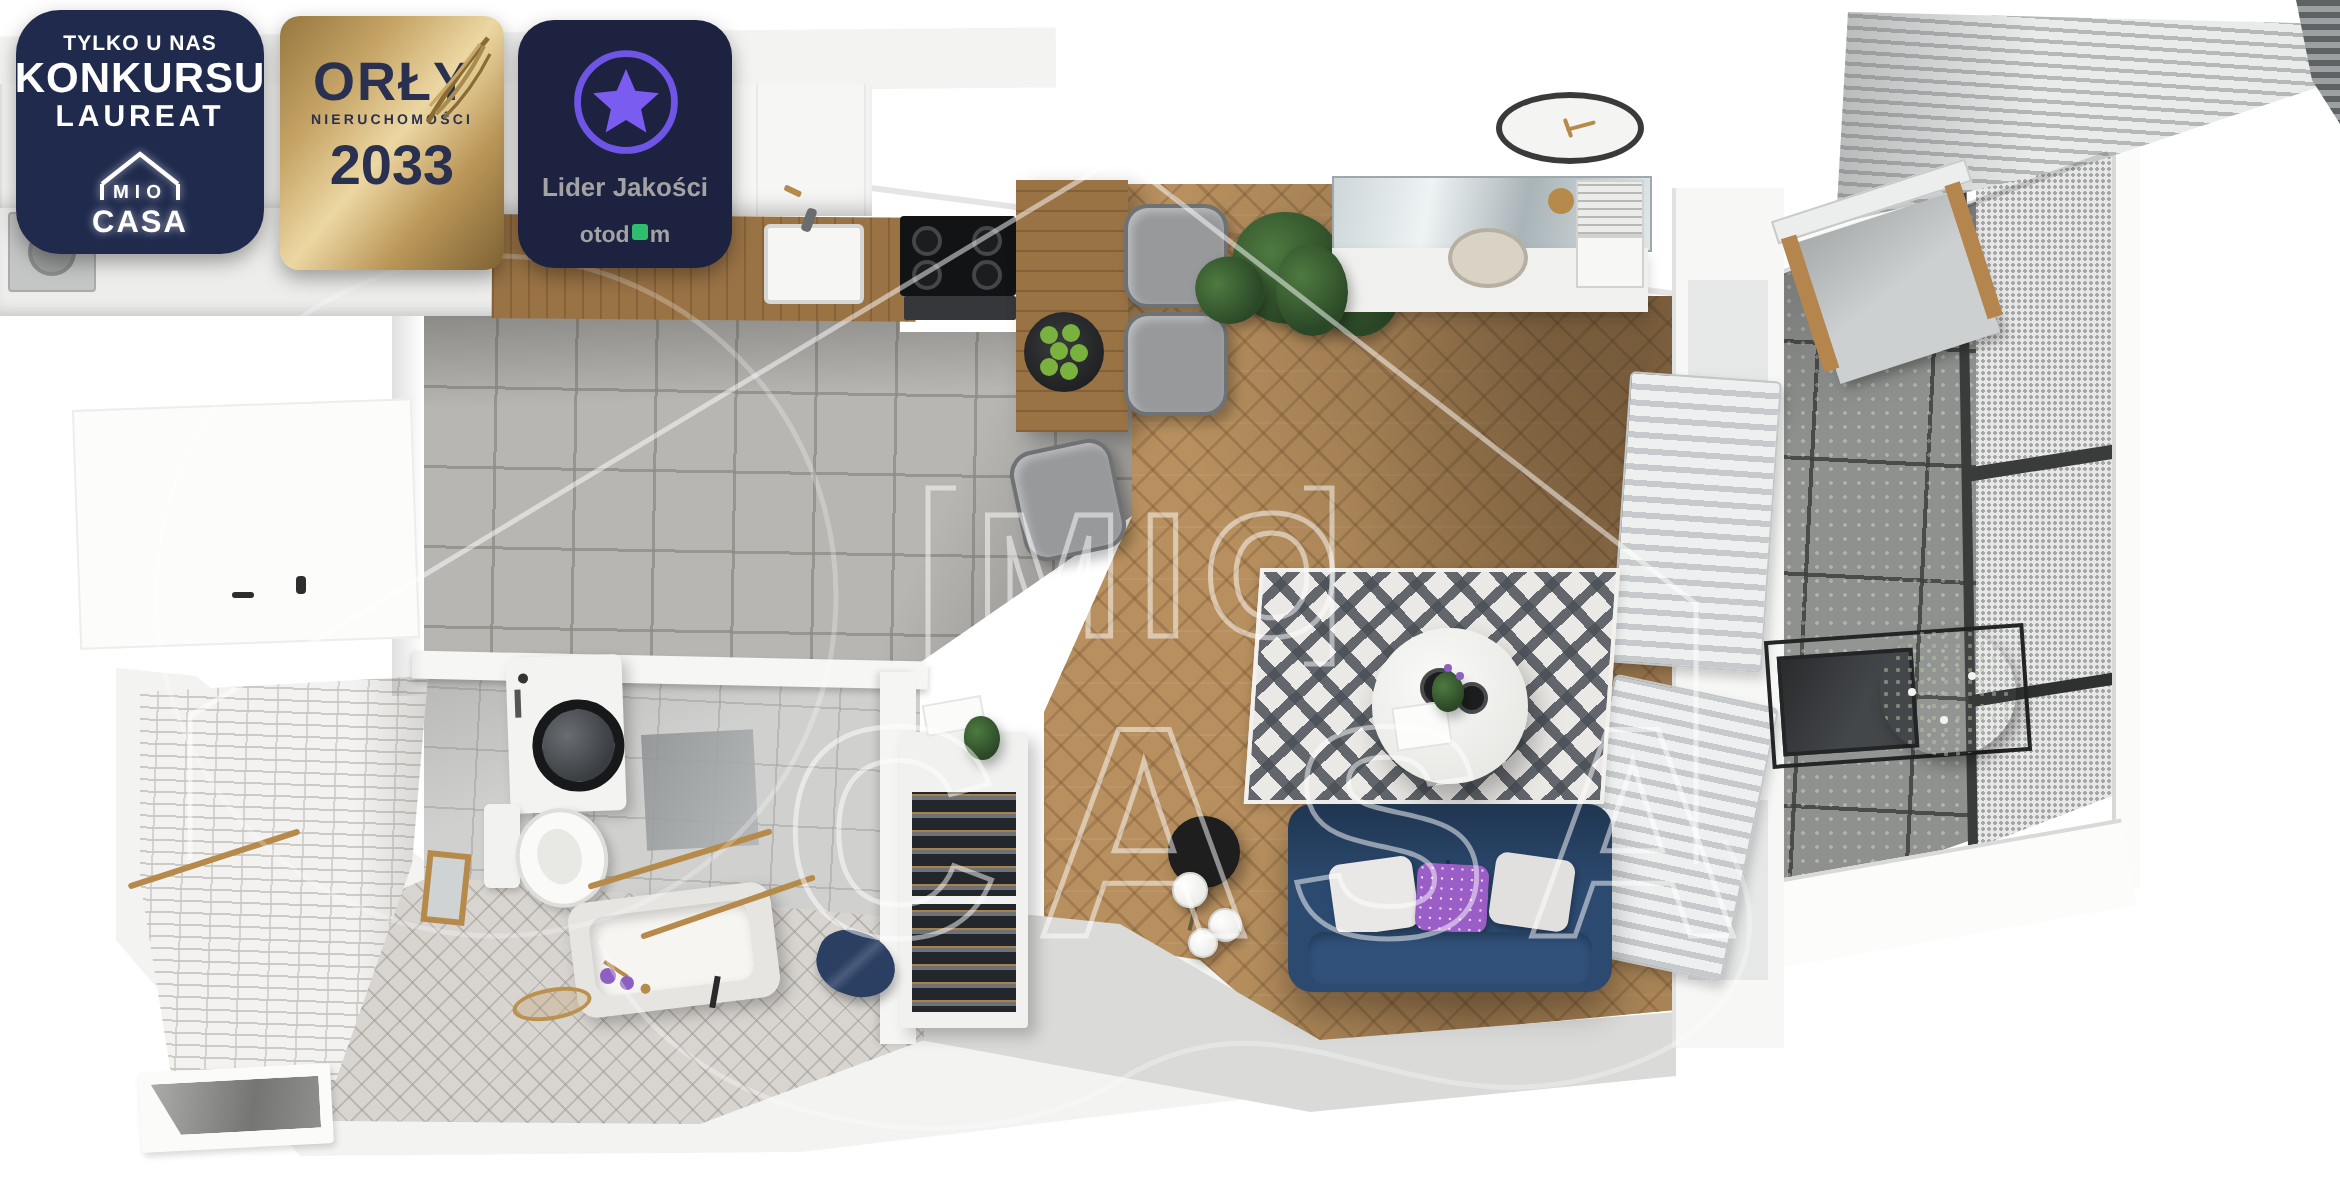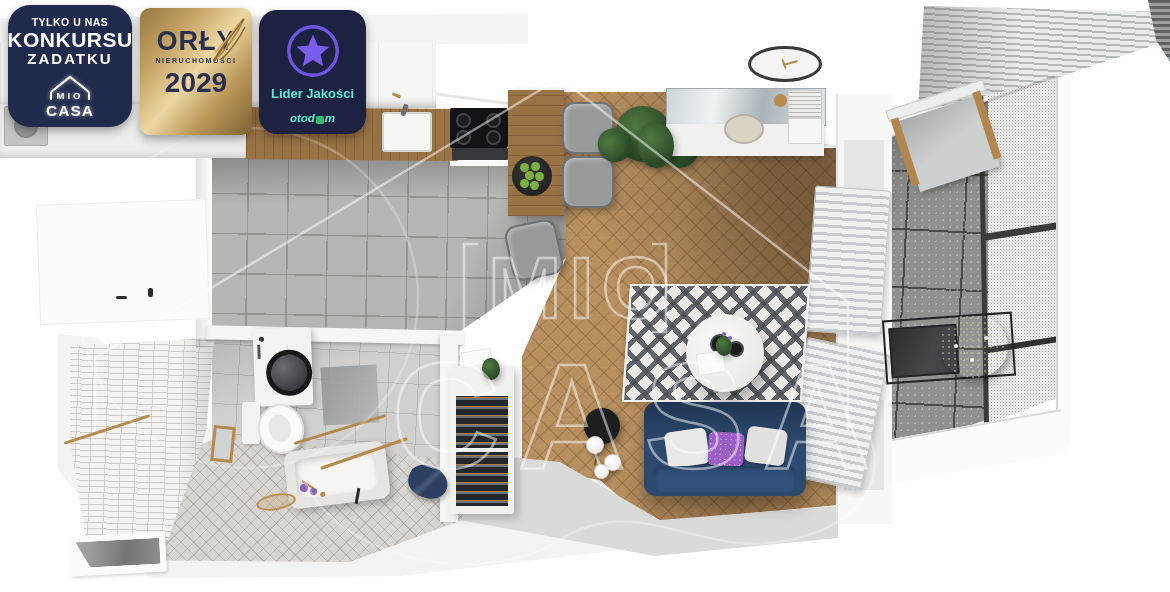--- a/index.html
+++ b/index.html
@@ -263,23 +263,23 @@
   #badge-award{left:140px;top:8px;width:112px;height:127px;border-radius:10px;overflow:hidden;
     background:linear-gradient(130deg,#96773f 0%,#c7a567 28%,var(--award-gold-light,#ecd7a2) 50%,#bb9759 72%,#7d6233 100%);
     color:var(--award-navy,#2a3050);padding-top:20px;position:absolute;}
   #ba-title{font-size:27px;font-weight:800;letter-spacing:1px;line-height:1;}
   #ba-sub{font-size:7px;font-weight:700;letter-spacing:1.6px;margin-top:2px;}
   #ba-banner{width:104px;margin-top:7px;background:var(--award-navy,#2a3050);border:1px solid #e7d193;
     color:#e7cf92;font-size:9.5px;font-weight:700;text-align:center;padding:3px 0;letter-spacing:.4px;}
   #ba-year{font-size:28px;font-weight:800;margin-top:3px;}
   #ba-feather{position:absolute;right:6px;top:8px;}
   #badge-quality{left:259px;top:10px;width:107px;height:124px;border-radius:18px;
-    background:var(--badge-navy2,#1d2240);color:#5eead4;padding-top:10px;}
+    background:var(--badge-navy2,#1d2240);color:#a3a3a3;padding-top:10px;}
   #bq-label{font-size:13px;font-weight:700;margin-top:4px;}
-  #bq-brand{font-size:11.5px;font-weight:700;margin-top:11px;display:flex;align-items:flex-end;font-style:italic;}
+  #bq-brand{font-size:11.5px;font-weight:700;margin-top:11px;display:flex;align-items:flex-start;}
   #bq-square{display:inline-block;width:8px;height:8px;border-radius:1.5px;margin:0 1px;
     background:var(--otodom-green,#2fbe6e);}
 </style>
 </head>
 <body>
 
 <div id="stage">
 
   <div class="abs" id="ceiling-strip"></div>
   <div class="abs" id="kitchen-floor"></div>
@@ -442,33 +442,33 @@
     <path d="M652 244 L666 244 L666 332 L652 332"></path>
     <circle cx="248" cy="298" r="170" opacity="0.5"></circle>
     <path opacity="0.6" d="M300 470 C 330 560, 480 590, 560 540 C 640 490, 700 560, 790 540 C 870 522, 892 470, 862 420"></path>
     <text x="583" y="318" text-anchor="middle" font-size="88" letter-spacing="8">MIO</text>
     <text x="640" y="468" text-anchor="middle" font-size="150" letter-spacing="18">CASA</text>
   </svg>
 
   <div class="badge abs" id="badge-exclusive">
     <div id="be-l1">TYLKO U NAS</div>
     <div id="be-l2">KONKURSU</div>
-    <div id="be-l3">ZADATKU</div>
+    <div id="be-l3">LAUREAT</div>
     <svg width="66" height="52" viewBox="0 0 66 52" style="margin-top:2px;filter:drop-shadow(0 0 2px rgba(255,255,255,.6));">
       <path d="M14 22 L33 7 L52 22" stroke="#fff" stroke-width="2.2" fill="none"></path>
       <path d="M14 22 L14 30 M52 22 L52 30" stroke="#fff" stroke-width="2" fill="none"></path>
       <text x="33" y="29" text-anchor="middle" font-size="9.5" letter-spacing="3" fill="#fff" font-weight="700">MIO</text>
       <text x="33" y="46" text-anchor="middle" font-size="15.5" letter-spacing="1" fill="#fff" font-weight="700">CASA</text>
     </svg>
   </div>
 
   <div class="badge" id="badge-award">
     <div id="ba-title">ORŁY</div>
     <div id="ba-sub">NIERUCHOMOŚCI</div>
-    <div id="ba-year">2029</div>
+    <div id="ba-year">2033</div>
     <svg id="ba-feather" width="34" height="48" viewBox="0 0 34 46">
       <path d="M2 44 C 10 30, 22 14, 32 2" stroke="#8a6b33" stroke-width="2.5" fill="none"></path>
       <path d="M6 40 C 16 30, 24 18, 30 6" stroke="#a98b4d" stroke-width="2" fill="none"></path>
       <path d="M10 42 C 18 34, 27 22, 33 10" stroke="#8a6b33" stroke-width="1.6" fill="none"></path>
       <path d="M3 36 C 12 26, 20 16, 28 5" stroke="#c7a868" stroke-width="1.6" fill="none"></path>
     </svg>
   </div>
 
   <div class="badge abs" id="badge-quality">
     <svg width="62" height="62" viewBox="0 0 64 64">

